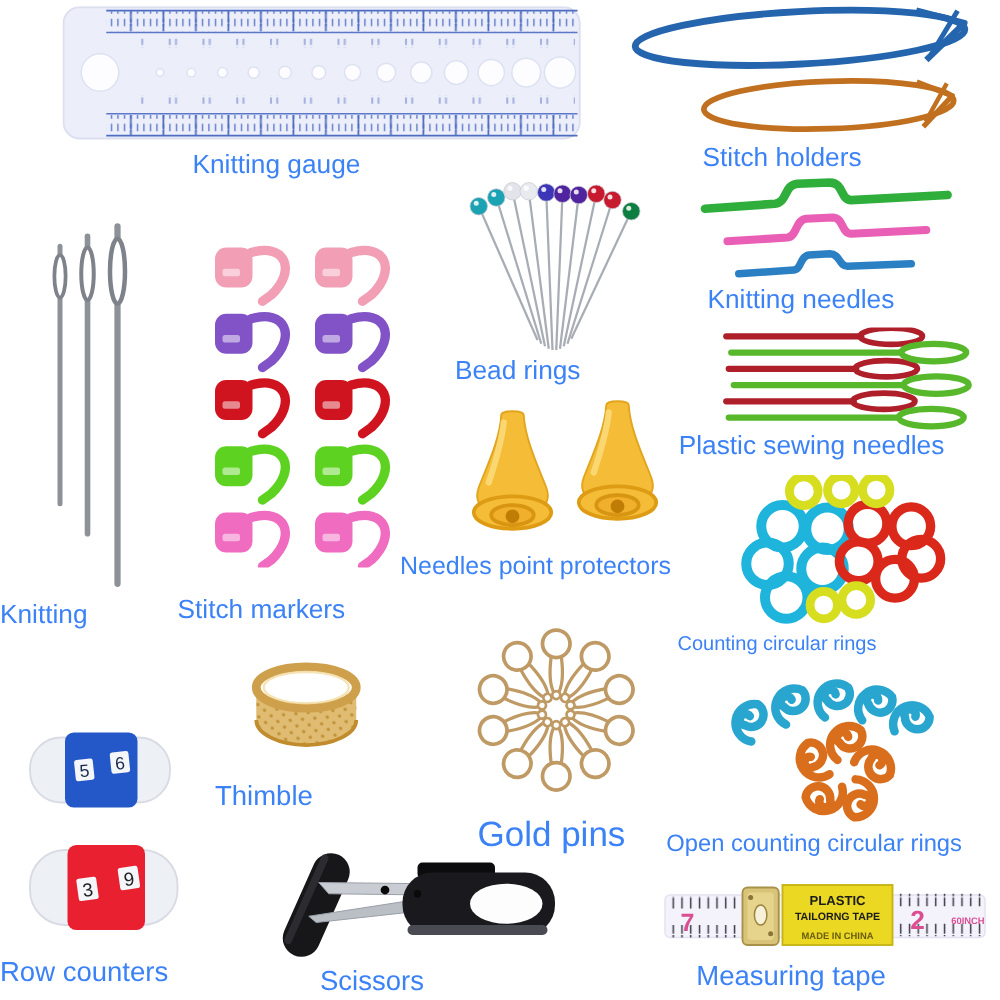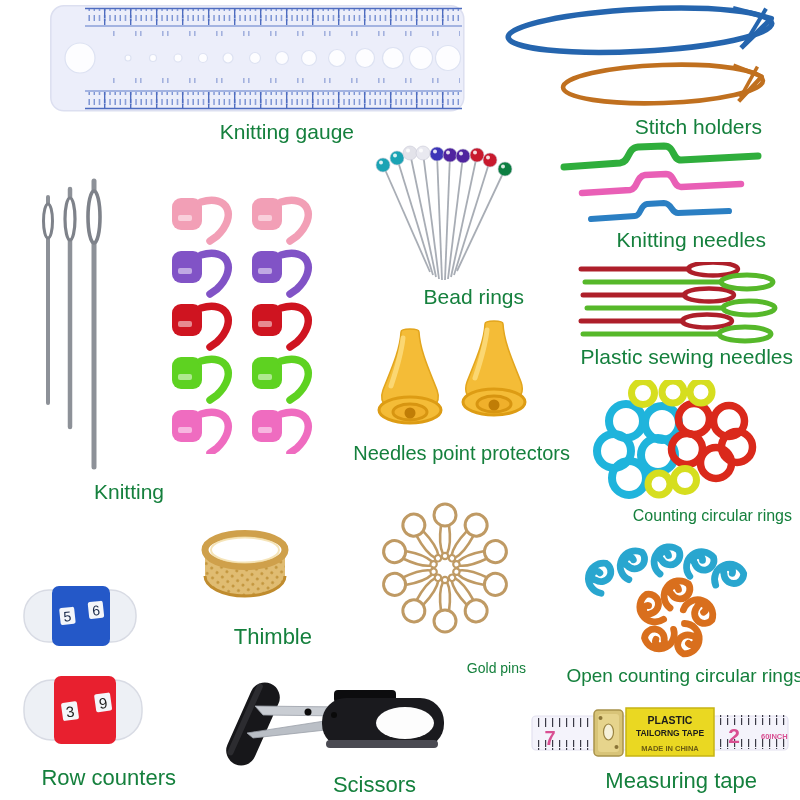--- a/index.html
+++ b/index.html
@@ -1,19 +1,19 @@
 <!DOCTYPE html>
 <html><head>
 <meta charset="utf-8">
 <style>
   html,body{margin:0;padding:0;background:#fff;}
   #canvas{position:relative;width:800px;height:800px;background:#ffffff;overflow:hidden;
           font-family:"Liberation Sans", sans-serif;}
   .art{position:absolute;}
-  .lbl{position:absolute;text-align:right;color:#15803d;font-size:21px;line-height:26px;
+  .lbl{position:absolute;text-align:left;color:#3b82f6;font-size:21px;line-height:26px;
        font-family:"Liberation Sans", sans-serif;}
   .lbl.small{font-size:19px;}
   svg text{font-family:"Liberation Sans", sans-serif;}
 </style>
 </head>
 <body>
 
 <div id="canvas">
 
   <svg class="art" style="left:50px;top:5px" width="415" height="110" viewBox="0 0 415 110">
@@ -172,20 +172,21 @@
     </g>
     <g color="#5ed221">
       <use href="#mk" x="4" y="159"></use>
         <use href="#mk" x="84" y="159"></use>
     </g>
     <g color="#ef6cc0">
       <use href="#mk" x="4" y="212"></use>
         <use href="#mk" x="84" y="212"></use>
     </g>
   </svg>
+  <div class="lbl" style="left:142px;top:475px;width:200px">Stitch markers</div>
 
   <svg class="art" style="left:28px;top:175px" width="95" height="300" viewBox="0 0 95 300">
     <g>
       <line x1="20" y1="22" x2="20" y2="228" stroke="#8d9198" stroke-width="4" stroke-linecap="round"></line>
       <ellipse cx="20" cy="46" rx="4.5" ry="17" fill="#ffffff" stroke="#7e828a" stroke-width="3"></ellipse>
       <line x1="42" y1="14" x2="42" y2="252" stroke="#8d9198" stroke-width="4.5" stroke-linecap="round"></line>
       <ellipse cx="42" cy="44" rx="5" ry="21" fill="#ffffff" stroke="#7e828a" stroke-width="3.2"></ellipse>
       <line x1="66" y1="6" x2="66" y2="292" stroke="#8d9198" stroke-width="5" stroke-linecap="round"></line>
       <ellipse cx="66" cy="42" rx="6" ry="26" fill="#ffffff" stroke="#7e828a" stroke-width="3.6"></ellipse>
     </g>
@@ -265,21 +266,21 @@
       <use href="#gp" transform="rotate(72 90 76)"></use>
         <use href="#gp" transform="rotate(108 90 76)"></use>
       <use href="#gp" transform="rotate(144 90 76)"></use>
         <use href="#gp" transform="rotate(180 90 76)"></use>
       <use href="#gp" transform="rotate(216 90 76)"></use>
         <use href="#gp" transform="rotate(252 90 76)"></use>
       <use href="#gp" transform="rotate(288 90 76)"></use>
         <use href="#gp" transform="rotate(324 90 76)"></use>
     </g>
   </svg>
-  <div class="lbl" style="left:366px;top:655px;width:160px;font-size:14px">Gold pins</div>
+  <div class="lbl" style="left:382px;top:655px;width:160px;font-size:28px">Gold pins</div>
 
   <svg class="art" style="left:575px;top:533px" width="215" height="130" viewBox="0 0 215 130">
     <defs>
       <path id="sp" d="M -5 18 A 14.5 14.5 0 1 1 13.5 -6 A 9 9 0 1 1 -3.5 4 A 4.5 4.5 0 1 1 3.5 -0.5" fill="none" stroke="currentColor" stroke-width="6.8" stroke-linecap="round"></path>
     </defs>
     <g color="#29a6cf">
       <use href="#sp" transform="translate(22 42) rotate(-28)"></use>
       <use href="#sp" transform="translate(55 28) rotate(-12)"></use>
       <use href="#sp" transform="translate(90 23)"></use>
       <use href="#sp" transform="translate(124 27) rotate(14)"></use>

